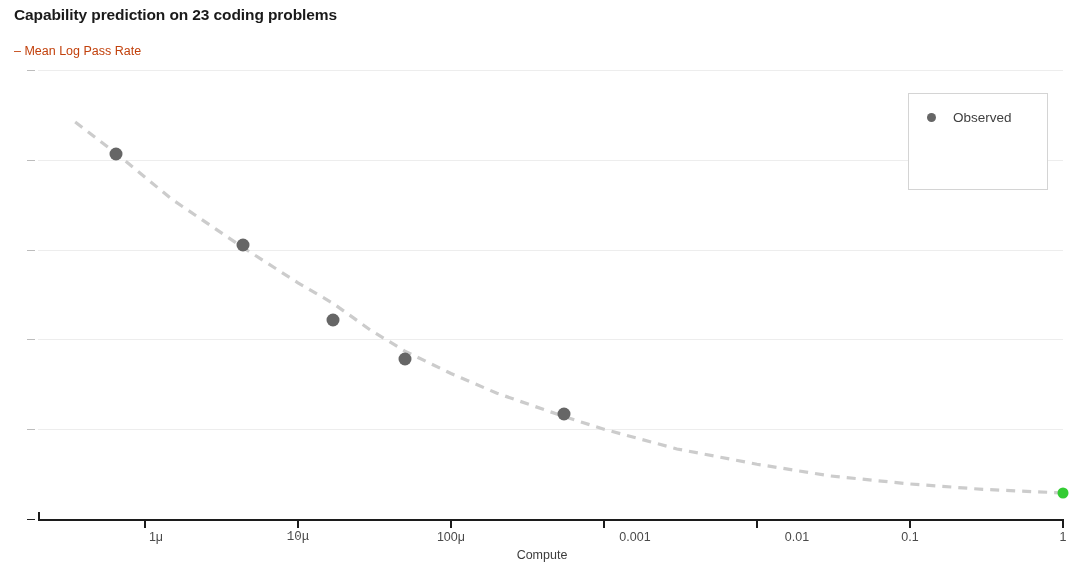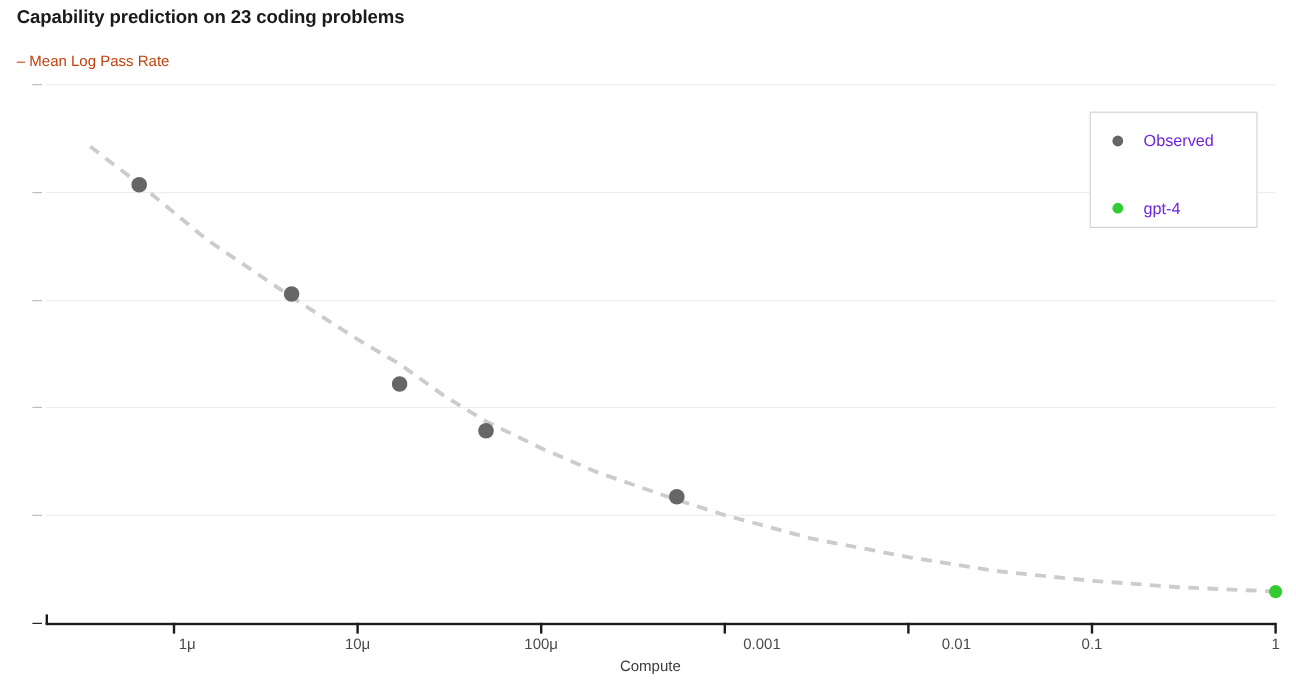--- a/index.html
+++ b/index.html
@@ -152,21 +152,21 @@
     width: 28px;
     height: 3px;
     background-image: linear-gradient(to right,
       #c9c9c9 0, #c9c9c9 8px,
       rgba(0,0,0,0) 8px, rgba(0,0,0,0) 14px,
       #c9c9c9 14px, #c9c9c9 22px,
       rgba(0,0,0,0) 22px, rgba(0,0,0,0) 28px);
   }
   .legend-label {
     font-size: 13.5px;
-    color: #6d28d9;
+    color: #404040;
     white-space: nowrap;
     text-align: center;
   }
 </style>
 </head>
 <body>
 
 <div id="figure">
 
   <div id="chart-title">Capability prediction on 23 coding problems</div>
@@ -203,32 +203,26 @@
   <div id="axis-corner"></div>
   <div id="x-axis-label">Compute</div>
 
   <div id="legend-box">
       <div class="legend-row" style="top: 9px;">
         <span class="legend-marker">
           <span class="legend-dot" style="background: rgb(102, 102, 102);"></span>
         </span>
         <span class="legend-label">Observed</span>
       </div>
-      <div class="legend-row" style="top: 65px;">
-        <span class="legend-marker">
-          <span class="legend-dot" style="background: rgb(51, 204, 51);"></span>
-        </span>
-        <span class="legend-label">gpt-4</span>
-      </div>
     </div>
 
 <div class="x-tick-mark" style="left: 144.248px;"></div>
     <div class="x-tick-label" style="left: 156px;">1μ</div>
     <div class="x-tick-mark" style="left: 297.257px;"></div>
-    <div class="x-tick-label" style="left: 297.957px;">10μ</div>
+    <div class="x-tick-label" style="left: 297.957px; font-family: Liberation Mono, monospace;">10μ</div>
     <div class="x-tick-mark" style="left: 450.266px;"></div>
     <div class="x-tick-label" style="left: 450.966px;">100μ</div>
     <div class="x-tick-mark" style="left: 603.274px;"></div>
     <div class="x-tick-label" style="left: 635px;">0.001</div>
     <div class="x-tick-mark" style="left: 756.283px;"></div>
     <div class="x-tick-label" style="left: 797px;">0.01</div>
     <div class="x-tick-mark" style="left: 909.291px;"></div>
     <div class="x-tick-label" style="left: 909.991px;">0.1</div>
     <div class="x-tick-mark" style="left: 1062.3px;"></div>
     <div class="x-tick-label" style="left: 1063px;">1</div>

